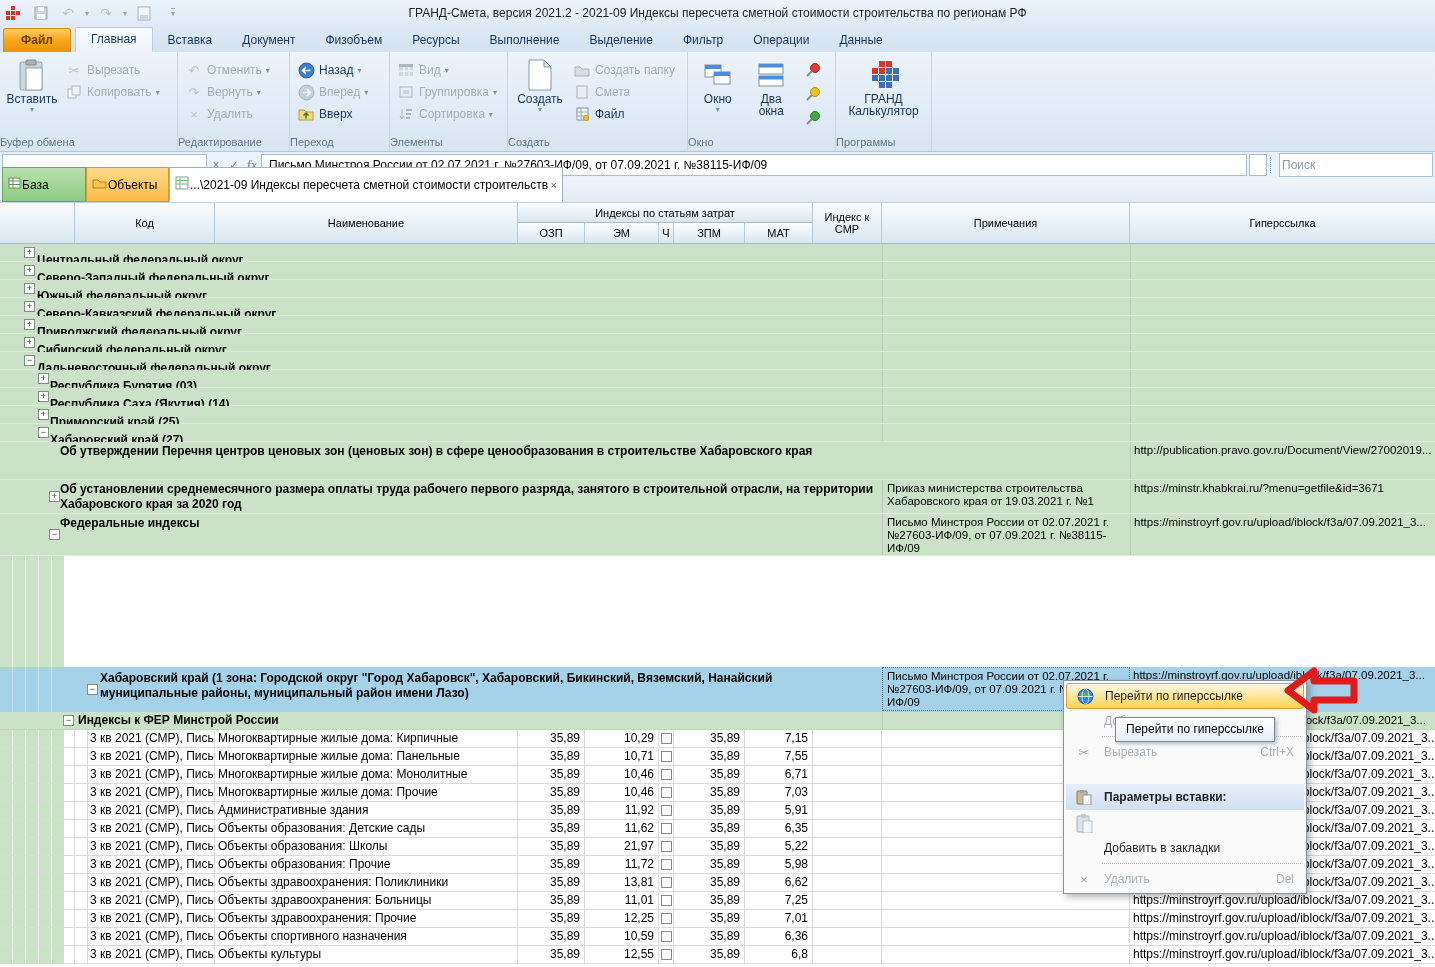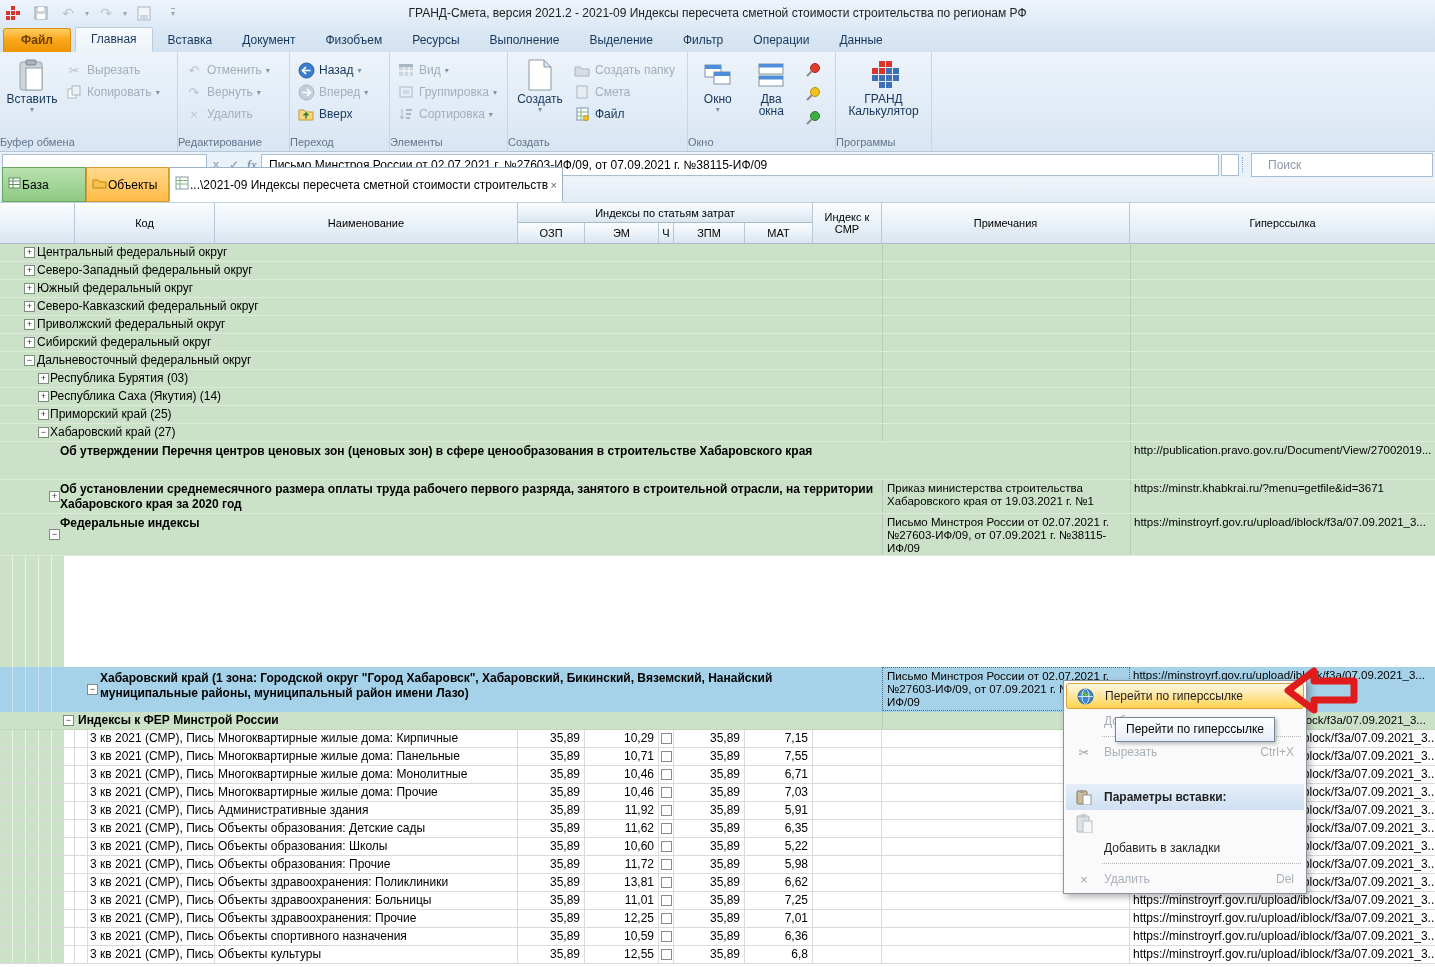--- a/index.html
+++ b/index.html
@@ -41,21 +41,21 @@
   .pins .sb{height:25px;padding:0 6px}
   
   .fbar{position:absolute;left:0;top:152px;width:1435px;height:26px;background:#e9f1f9;display:flex;align-items:center;box-sizing:border-box;padding:0 2px}
   .nbox{width:203px;height:20px;background:#fff;border:1px solid #a9bed2;flex:0 0 auto}
   .fico{width:18px;text-align:center;color:#8296aa;font-size:12px;flex:0 0 auto}
   .fx{font-family:"Liberation Serif",serif;font-style:italic;font-weight:bold}
   .finput{flex:1 1 auto;height:20px;line-height:20px;background:#fff;border:1px solid #a9bed2;padding:0 7px;
           white-space:nowrap;overflow:hidden;font-size:12px}
   .minibox{width:16px;height:20px;background:#fff;border:1px solid #a9bed2;margin-left:2px;flex:0 0 auto}
   .grip{width:5px;height:16px;margin:0 3px;border-left:1px dotted #8fa3b7;flex:0 0 auto}
-  .search{width:148px;height:22px;border:1px solid #a9bed2;background:#fff;padding:0 16px;font-size:12px;
+  .search{width:148px;height:22px;border:1px solid #a9bed2;background:#fff;padding:0 2px;font-size:12px;
           font-family:"Liberation Sans",sans-serif;flex:0 0 auto}
   .search::placeholder{color:#8c98a4}
   
   .dtabs{position:absolute;left:0;top:178px;width:1435px;height:25px;background:linear-gradient(#f1f5fa,#e2ebf4);
          border-bottom:1px solid #c2d1e0;box-sizing:border-box;display:flex;align-items:flex-end;padding-left:2px}
   .dtab{display:flex;align-items:center;gap:1px;height:35px;padding:0 5px;border:1px solid #8faf8f;
         box-sizing:border-box;font-size:12px;white-space:nowrap}
   .dtab.base{background:linear-gradient(#b9e0ae,#8ecb82);border-color:#69a55e;width:84px}
   .dtab.objects{background:linear-gradient(#ffd98e,#ffbb45);border-color:#d69a2e;width:83px}
   .dtab.doc{background:#fff;border-color:#9eb2c6;border-bottom-color:#fff;width:394px}
@@ -67,21 +67,21 @@
       border-right:1px solid #b9c8d6;border-bottom:1px solid #a9bac9;display:flex;align-items:center;
       justify-content:center;font-size:11px;text-align:center;line-height:12px;color:#000}
   
   .gbody{position:absolute;left:0;top:244px;width:1435px;height:723px;overflow:hidden;background:#fff}
   .row{position:relative;width:1435px;box-sizing:border-box}
   .gv{position:absolute;top:0;bottom:0;width:1px;background:#b7cbb7}
   .v882{left:882px}.v1130{left:1130px}
   .exp{position:absolute;top:50%;margin-top:-6px;width:11px;height:11px;border:1px solid #7f8f7f;background:#fff;
        box-sizing:border-box;font-size:9px;line-height:8px;text-align:center;color:#333}
   .r-tree{height:18px;background:#cbe2c8;border-bottom:1px solid #ddecd9}
-  .tlabel{position:absolute;top:0;line-height:17px;font-weight:normal;white-space:nowrap}
+  .tlabel{position:absolute;top:8px;line-height:17px;font-weight:bold;white-space:nowrap}
   .lvl1 .exp{left:24px}.lvl1 .tlabel{left:37px}
   .lvl2 .exp{left:38px}.lvl2 .tlabel{left:50px}
   .r-info{background:#cbe2c8;border-bottom:1px solid #ddecd9}
   #info-rows .r-info:nth-child(1){height:38px}
   #info-rows .r-info:nth-child(2){height:34px}
   #info-rows .r-info:nth-child(3){height:42px}
   .r-info .exp{left:49px}
   .iname{position:absolute;left:60px;width:815px;top:2px;font-weight:bold;line-height:15px}
   .inote{position:absolute;left:882px;width:248px;top:0;bottom:0;border-left:1px solid #b7cbb7;
          padding:2px 4px;box-sizing:border-box;font-size:11.5px;line-height:13px}
@@ -727,21 +727,21 @@
     <span class="c cnote2"></span>
     <span class="c clink">https://minstroyrf.gov.ru/upload/iblock/f3a/07.09.2021_3...</span>
   </div>
       <div class="row r-data">
     <span class="c cstripes"></span>
     <span class="c cp1"></span>
     <span class="c cp2"></span>
     <span class="c ccode">3 кв 2021 (СМР), Письмо</span>
     <span class="c cname">Объекты образования: Школы</span>
     <span class="c cozp">35,89</span>
-    <span class="c cem">10,60</span>
+    <span class="c cem">21,97</span>
     <span class="c cch">
           <span class="cb"></span>
         </span>
     <span class="c czpm">35,89</span>
     <span class="c cmat">5,22</span>
     <span class="c csmr"></span>
     <span class="c cnote2"></span>
     <span class="c clink">https://minstroyrf.gov.ru/upload/iblock/f3a/07.09.2021_3...</span>
   </div>
       <div class="row r-data">

